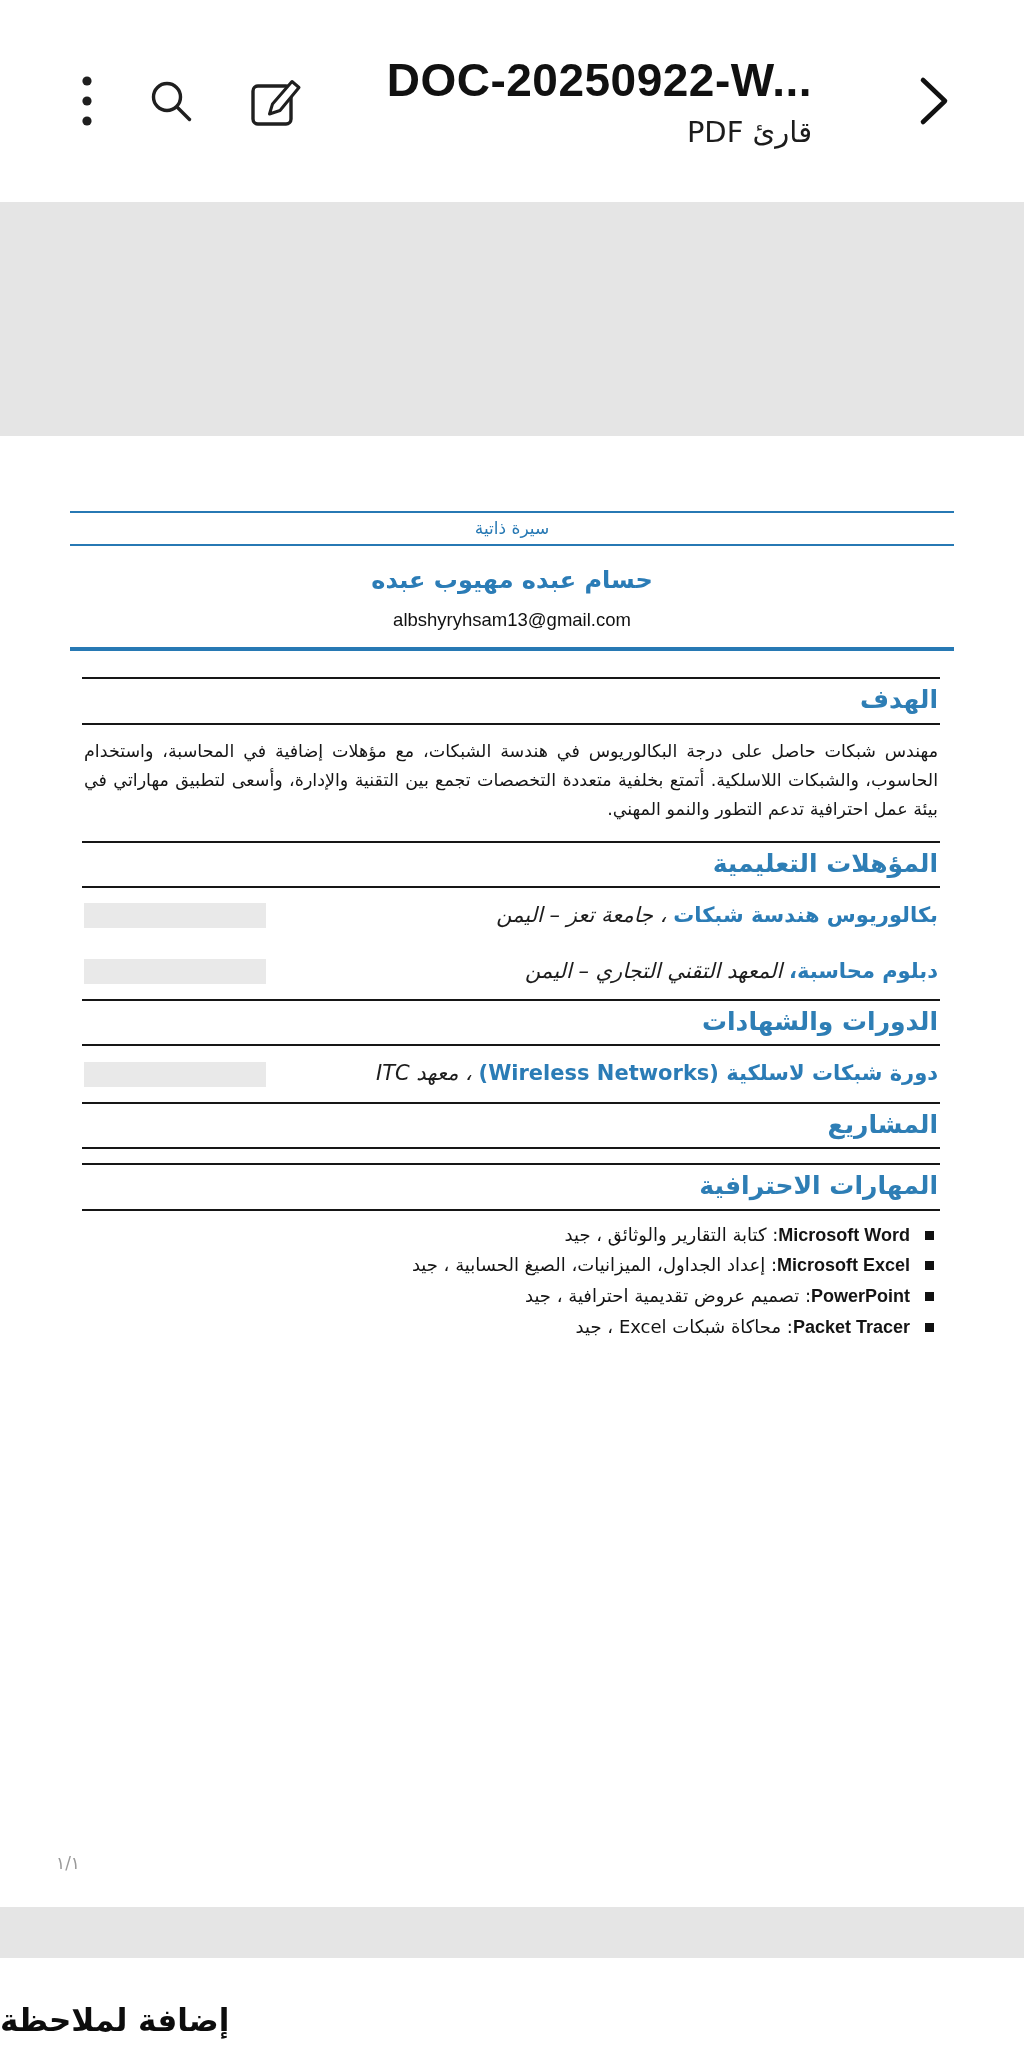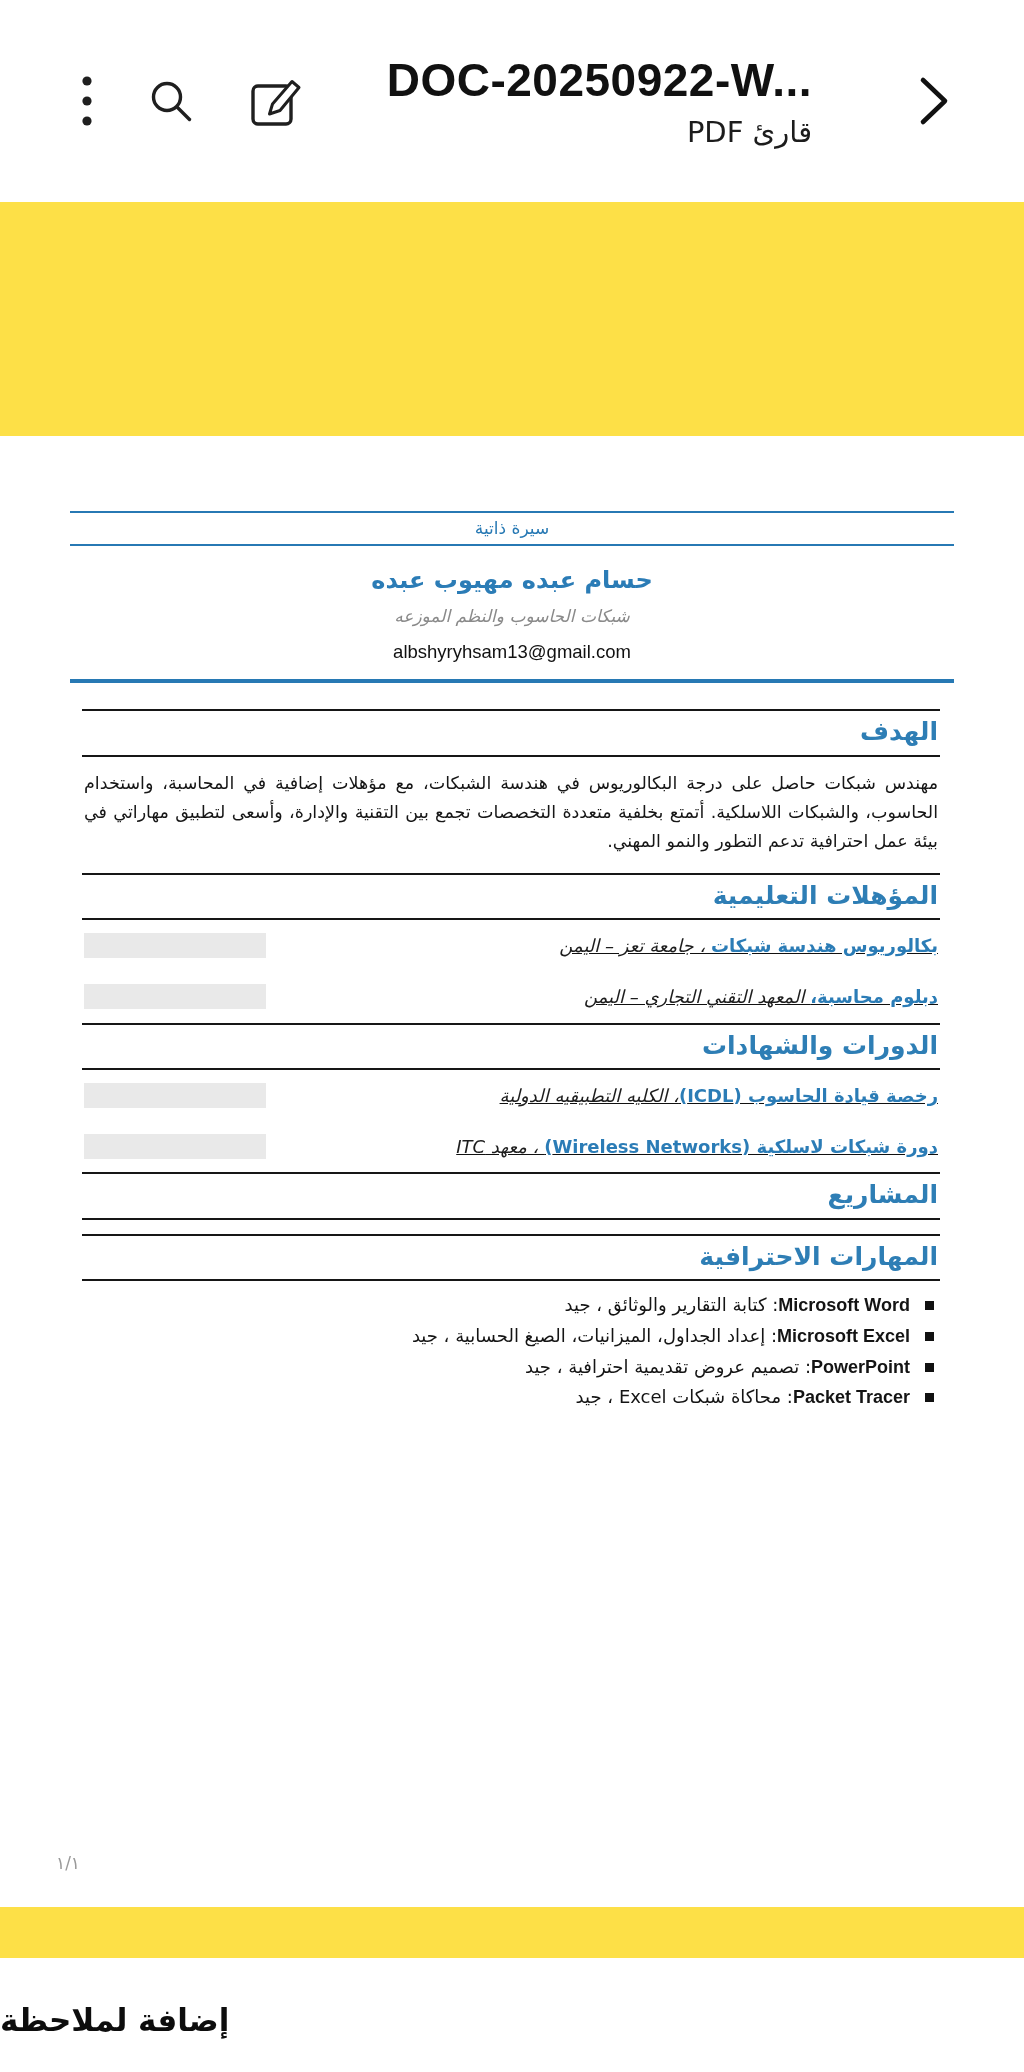--- a/index.html
+++ b/index.html
@@ -17,21 +17,21 @@
   }
   .icon-btn { background:none; border:none; cursor:pointer; display:flex; align-items:center; justify-content:center; }
   .title-block { margin-left:auto; display:flex; flex-direction:column; align-items:flex-end; margin-right:50px; min-width:0; }
   .doc-title {
     font-family:"Liberation Sans","DejaVu Sans",sans-serif;
     font-size:46px; font-weight:700; color:#111; letter-spacing:0.5px; white-space:nowrap;
   }
   .app-name { font-size:29px; color:#1c1c1c; margin-top:8px; direction:rtl; }
 
   
-  .viewer { background:#fde047; height:1756px; flex:none; position:relative; overflow:hidden; }
+  .viewer { background:#e5e5e5; height:1756px; flex:none; position:relative; overflow:hidden; }
   .pdf-page {
     margin-top:234px; height:1471px; background:#ffffff;
     padding:75px 70px 0 70px; position:relative; direction:rtl;
   }
 
   .blue-rule { height:3px; background:#2779b4; }
   .blue-rule.thin { height:2px; }
   .blue-rule.thick { height:4px; }
 
   .cv-banner-title { text-align:center; color:#2779b4; font-size:17px; padding:5px 0 6px; }
@@ -46,21 +46,21 @@
   .sections { margin:26px 14px 0 12px; }
   .rule { height:2px; background:#161616; }
   .section-heading { color:#2e7eb5; font-size:25px; font-weight:700; text-align:right; padding:7px 2px 9px; line-height:1.1; }
 
   .objective-body {
     font-size:17.5px; line-height:1.68; color:#161616;
     text-align:justify; padding:12px 2px 16px;
   }
 
   .item-row { display:flex; justify-content:space-between; align-items:center; padding:13px 2px; }
-  .item-text { font-size:18px; line-height:1.4;text-decoration:underline; }
+  .item-text { font-size:21px; line-height:1.4; }
   .item-title { color:#2b7cb6; font-weight:700; }
   .item-detail { font-style:italic; color:#1d1d1d; }
   .redacted { width:182px; height:25px; background:#e9e9e9; flex:none; }
 
   .empty-gap { height:14px; }
 
   ul.blist { list-style:none; padding:9px 2px 13px; }
   ul.blist li { position:relative; padding-right:28px; font-size:18px; line-height:1.7; color:#141414; }
   .bullet { position:absolute; right:4px; top:11px; width:9px; height:9px; background:#111; }
   .sk-name { font-weight:700; font-family:"Liberation Sans","DejaVu Sans",sans-serif; }
@@ -120,21 +120,20 @@
   </div>
 
   <div class="viewer">
     <div class="pdf-page">
 
       <div class="cv-head">
         <div class="blue-rule thin"></div>
         <div class="cv-banner-title">سيرة ذاتية</div>
         <div class="blue-rule thin"></div>
         <div class="cv-name">حسام عبده مهيوب عبده</div>
-        <div class="cv-role">شبكات الحاسوب والنظم الموزعه</div>
         <div class="cv-email">albshyryhsam13@gmail.com</div>
         <div class="blue-rule thick"></div>
       </div>
 
       <div class="sections">
 
         <section>
           <div class="rule"></div>
           <h2 class="section-heading">الهدف</h2>
           <div class="rule"></div>
@@ -158,26 +157,20 @@
             <div class="redacted"></div>
           </div>
         </section>
 
         <section>
           <div class="rule"></div>
           <h2 class="section-heading">الدورات والشهادات</h2>
           <div class="rule"></div>
           <div class="item-row">
             <div class="item-text">
-              <span class="item-title">رخصة قيادة الحاسوب (ICDL)</span><span class="item-detail">، الكليه التطبيقيه الدولية</span>
-            </div>
-            <div class="redacted"></div>
-          </div>
-          <div class="item-row">
-            <div class="item-text">
               <span class="item-title">دورة شبكات لاسلكية (Wireless Networks)</span><span class="item-detail"> ، معهد ITC</span>
             </div>
             <div class="redacted"></div>
           </div>
         </section>
 
         <section>
           <div class="rule"></div>
           <h2 class="section-heading">المشاريع</h2>
           <div class="rule"></div>

